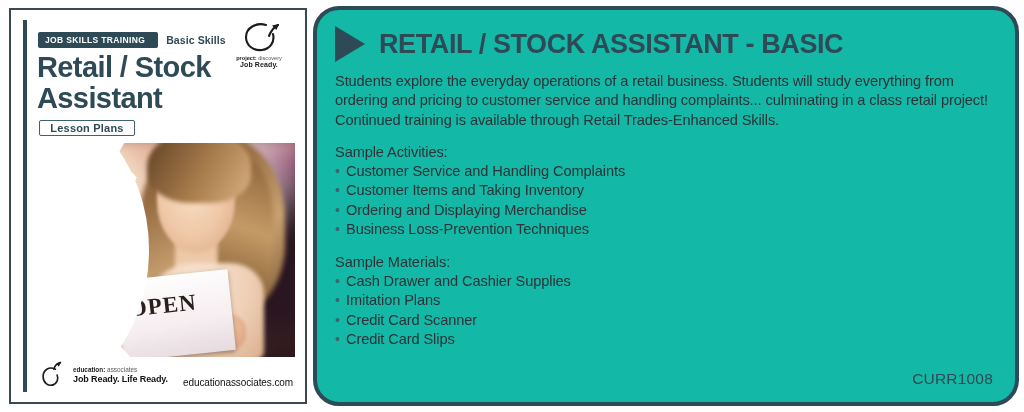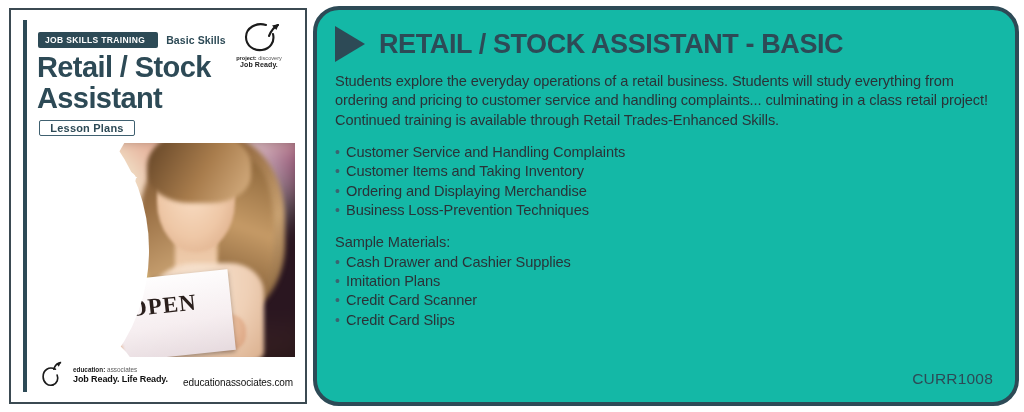--- a/index.html
+++ b/index.html
@@ -482,20 +482,21 @@
     <div id="detail-header">
       <div id="title-triangle"></div>
       <div id="detail-title">RETAIL / STOCK ASSISTANT - BASIC</div>
     </div>
 
     <div id="detail-body">
       <div id="description">Students explore the everyday operations of a retail business. Students will study everything from ordering and pricing to customer service and handling complaints... culminating in a class retail project! Continued training is available through Retail Trades-Enhanced Skills.</div>
 
       <div class="section-gap"></div>
 
+      <div class="section-head">Sample Activities:</div>
       <ul class="bullets" id="activities-list">
           <li>Customer Service and Handling Complaints</li>
           <li>Customer Items and Taking Inventory</li>
           <li>Ordering and Displaying Merchandise</li>
           <li>Business Loss-Prevention Techniques</li>
         </ul>
 
       <div class="section-gap"></div>
 
       <div class="section-head">Sample Materials:</div>

